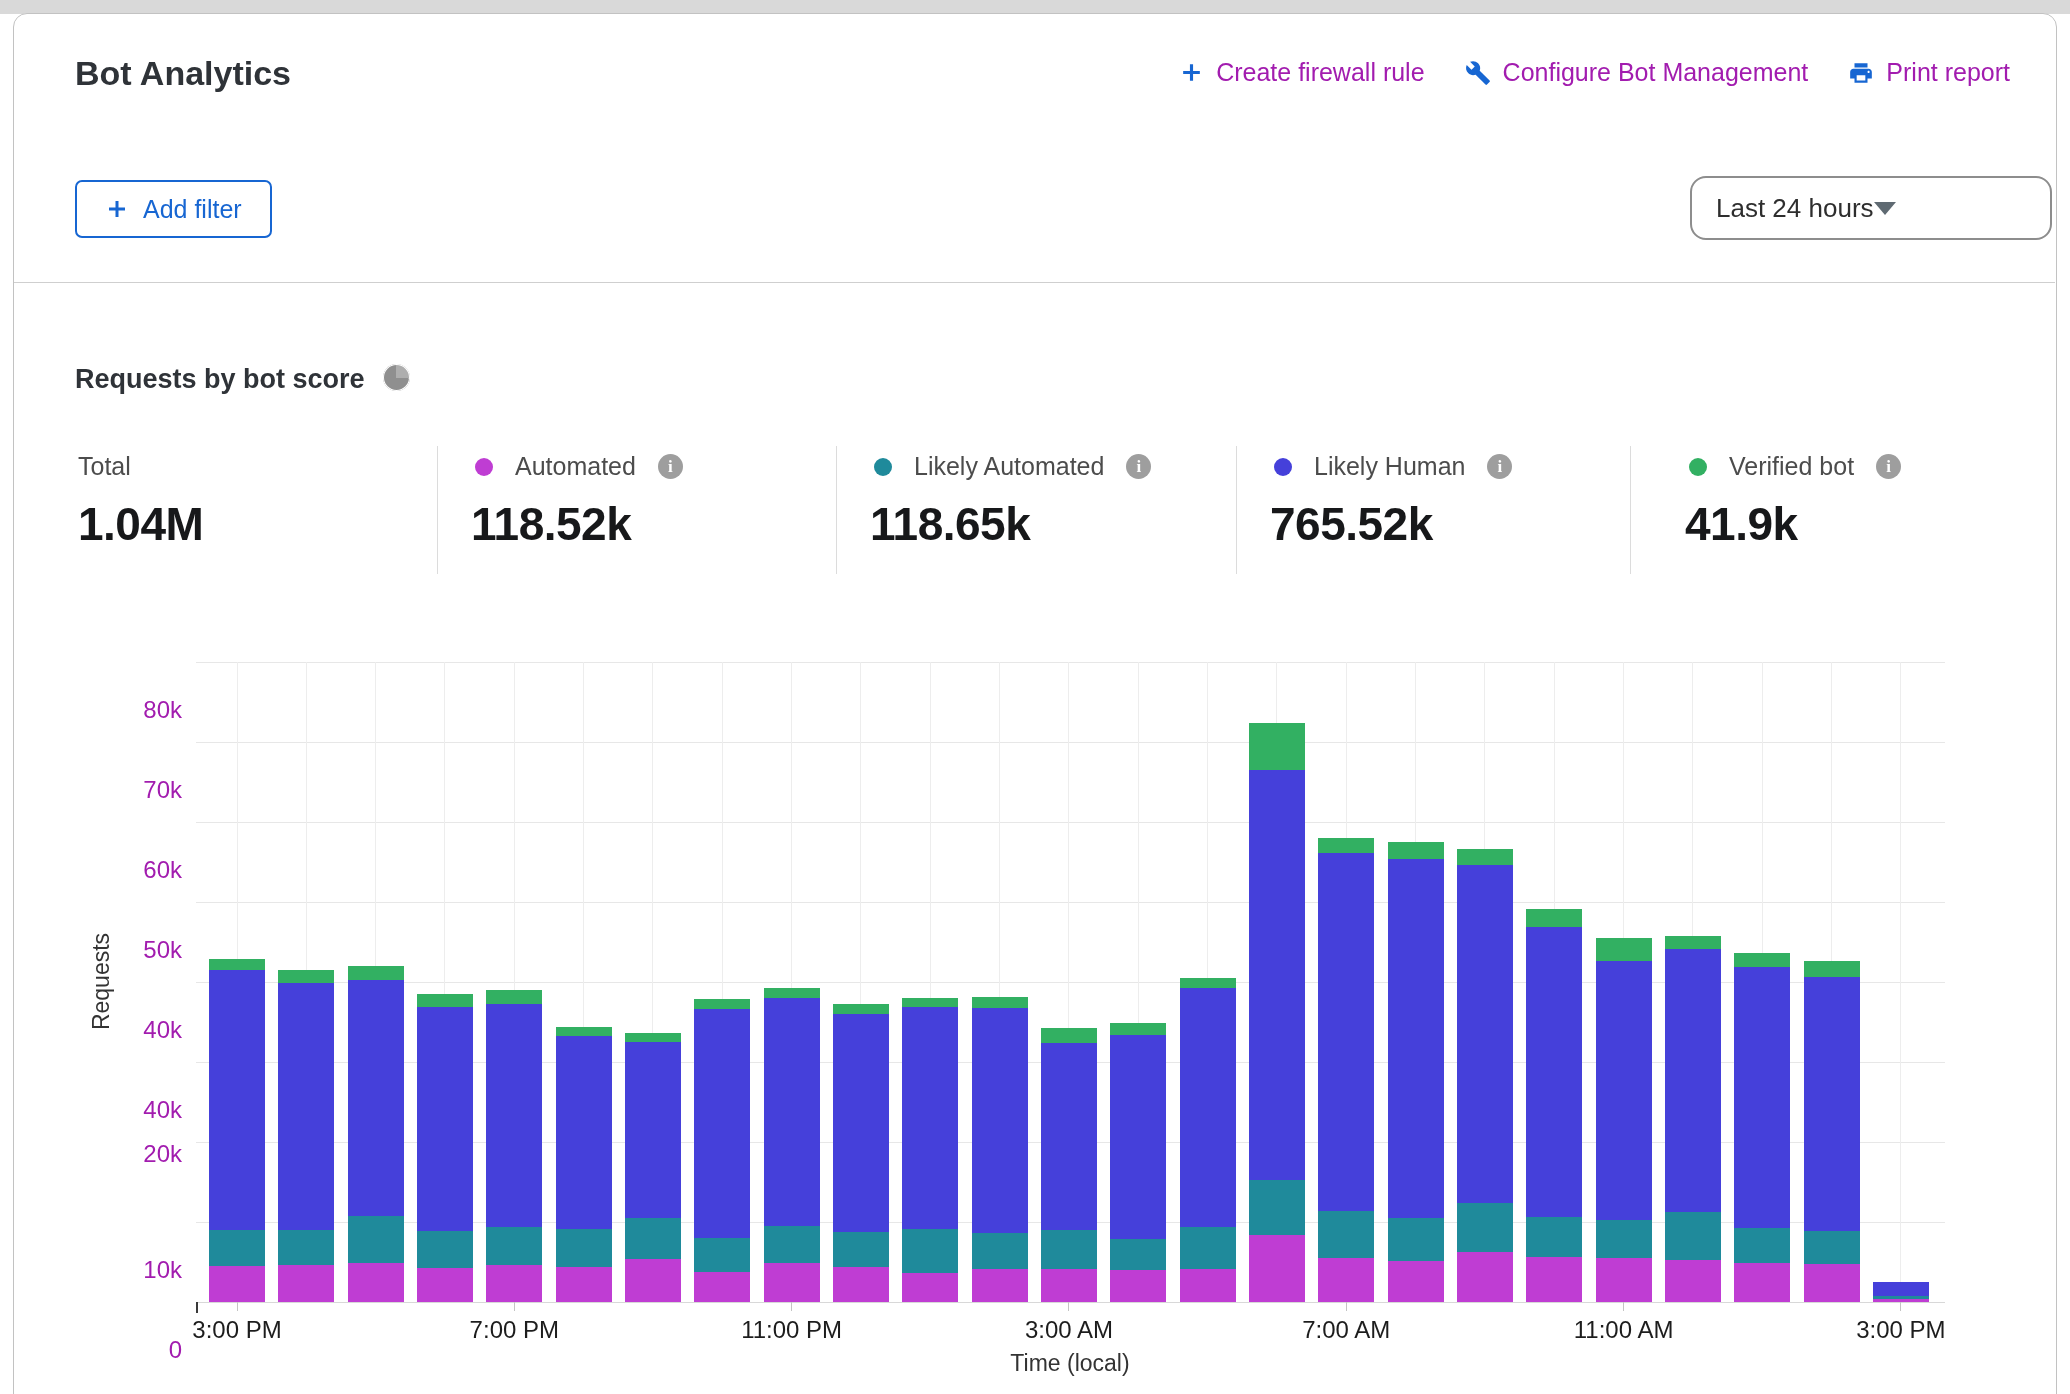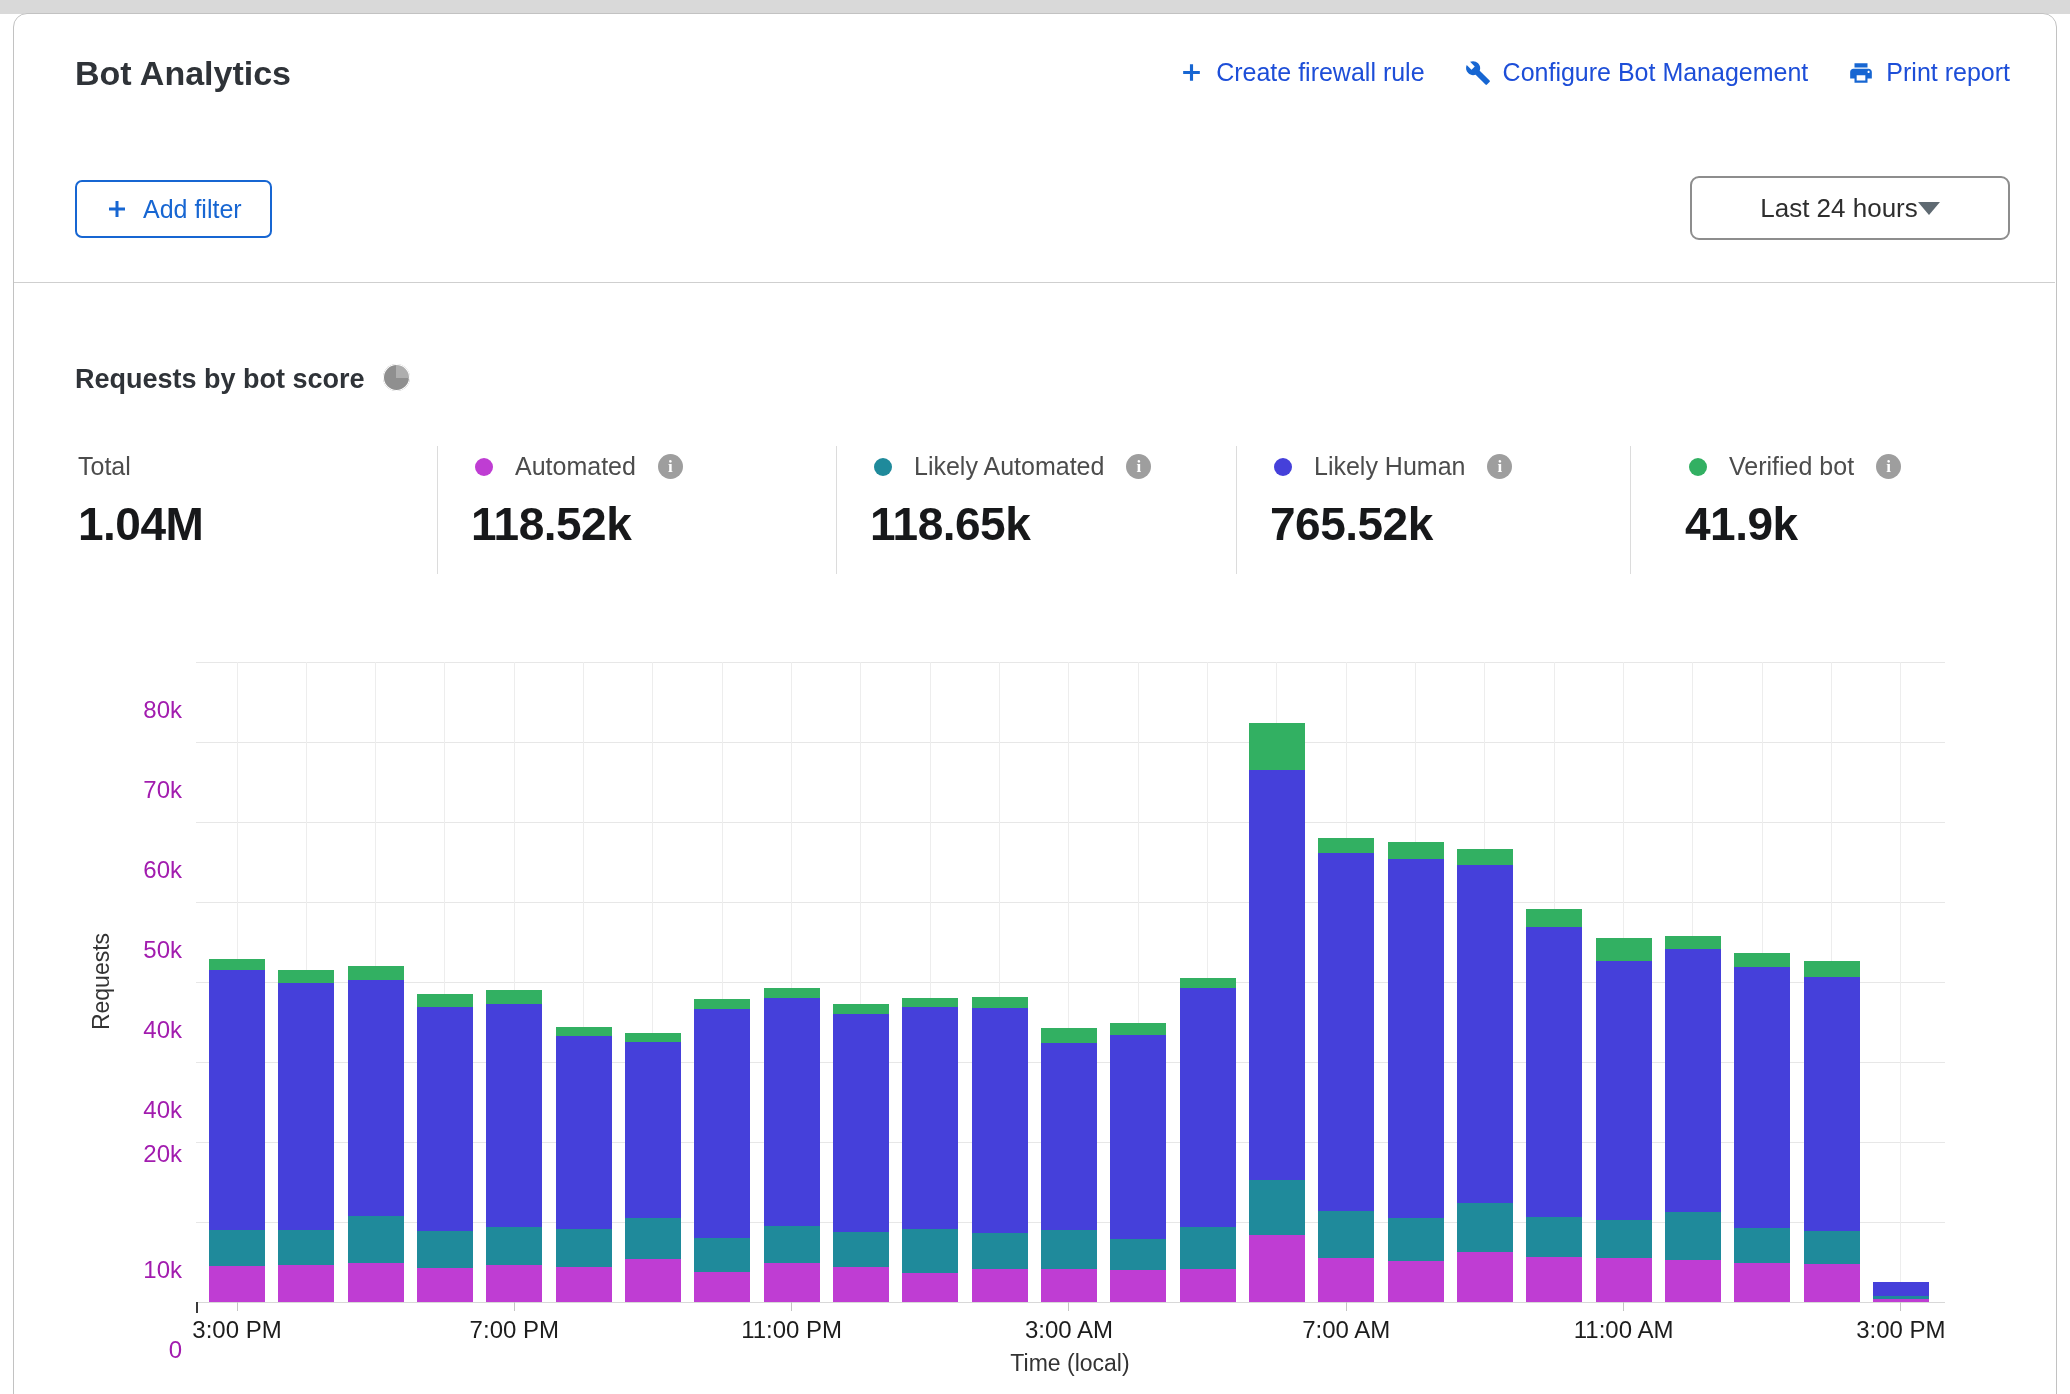--- a/index.html
+++ b/index.html
@@ -3,26 +3,26 @@
 <meta charset="utf-8">
 <style>
   html,body{margin:0;padding:0;background:#ffffff;}
   .page{position:relative;width:2070px;height:1394px;overflow:hidden;background:#ffffff;
         font-family:"Liberation Sans","DejaVu Sans",sans-serif;color:#222;}
   .top-strip{position:absolute;left:0;top:0;width:2070px;height:14px;background:#d9d9d9;}
   .card{position:absolute;left:13px;top:13px;width:2042px;height:1500px;background:#fff;
         border:1px solid #c2c2c2;border-radius:14px;}
   .page-title{position:absolute;left:75px;top:54px;font-size:34px;font-weight:700;color:#2f3338;}
   .actions{position:absolute;top:58px;right:60px;display:flex;gap:40px;align-items:center;}
-  .action-link{display:flex;align-items:center;gap:12px;color:#1d4ed8;font-size:25px;cursor:pointer;white-space:nowrap;}
+  .action-link{display:flex;align-items:center;gap:12px;color:#a21caf;font-size:25px;cursor:pointer;white-space:nowrap;}
   .action-link svg{display:block;}
   .add-filter{position:absolute;left:75px;top:180px;height:58px;padding:0 28px;display:flex;align-items:center;gap:14px;
               border:2px solid #1766d2;border-radius:7px;color:#1766d2;font-size:25px;background:#fff;box-sizing:border-box;}
-  .dropdown{position:absolute;left:1690px;top:176px;width:320px;height:64px;border:2px solid #8d8d8d;border-radius:9px;
-            display:flex;align-items:center;justify-content:center;padding:0 24px;box-sizing:border-box;background:#fff;}
+  .dropdown{position:absolute;left:1690px;top:176px;width:362px;height:64px;border:2px solid #8d8d8d;border-radius:16px;
+            display:flex;align-items:center;justify-content:flex-start;padding:0 24px;box-sizing:border-box;background:#fff;}
   .dropdown-label{font-size:26px;color:#2e2e2e;}
   .caret{width:0;height:0;border-left:11px solid transparent;border-right:11px solid transparent;border-top:13px solid #5f6a72;}
   .header-divider{position:absolute;left:14px;top:282px;width:2041px;height:1px;background:#cfcfcf;}
   .section-title-row{position:absolute;left:75px;top:364px;display:flex;align-items:flex-start;gap:18px;}
   .section-title{font-size:27px;font-weight:700;color:#2f3338;}
   .pie-icon{width:27px;height:27px;border-radius:50%;
             background:conic-gradient(#aeaeae 0deg 95deg,#8f8f8f 95deg 360deg);
             box-shadow:inset 0 0 0 1px #fff;}
   
   .stat-divider{position:absolute;top:446px;width:1px;height:128px;background:#dcdcdc;}

